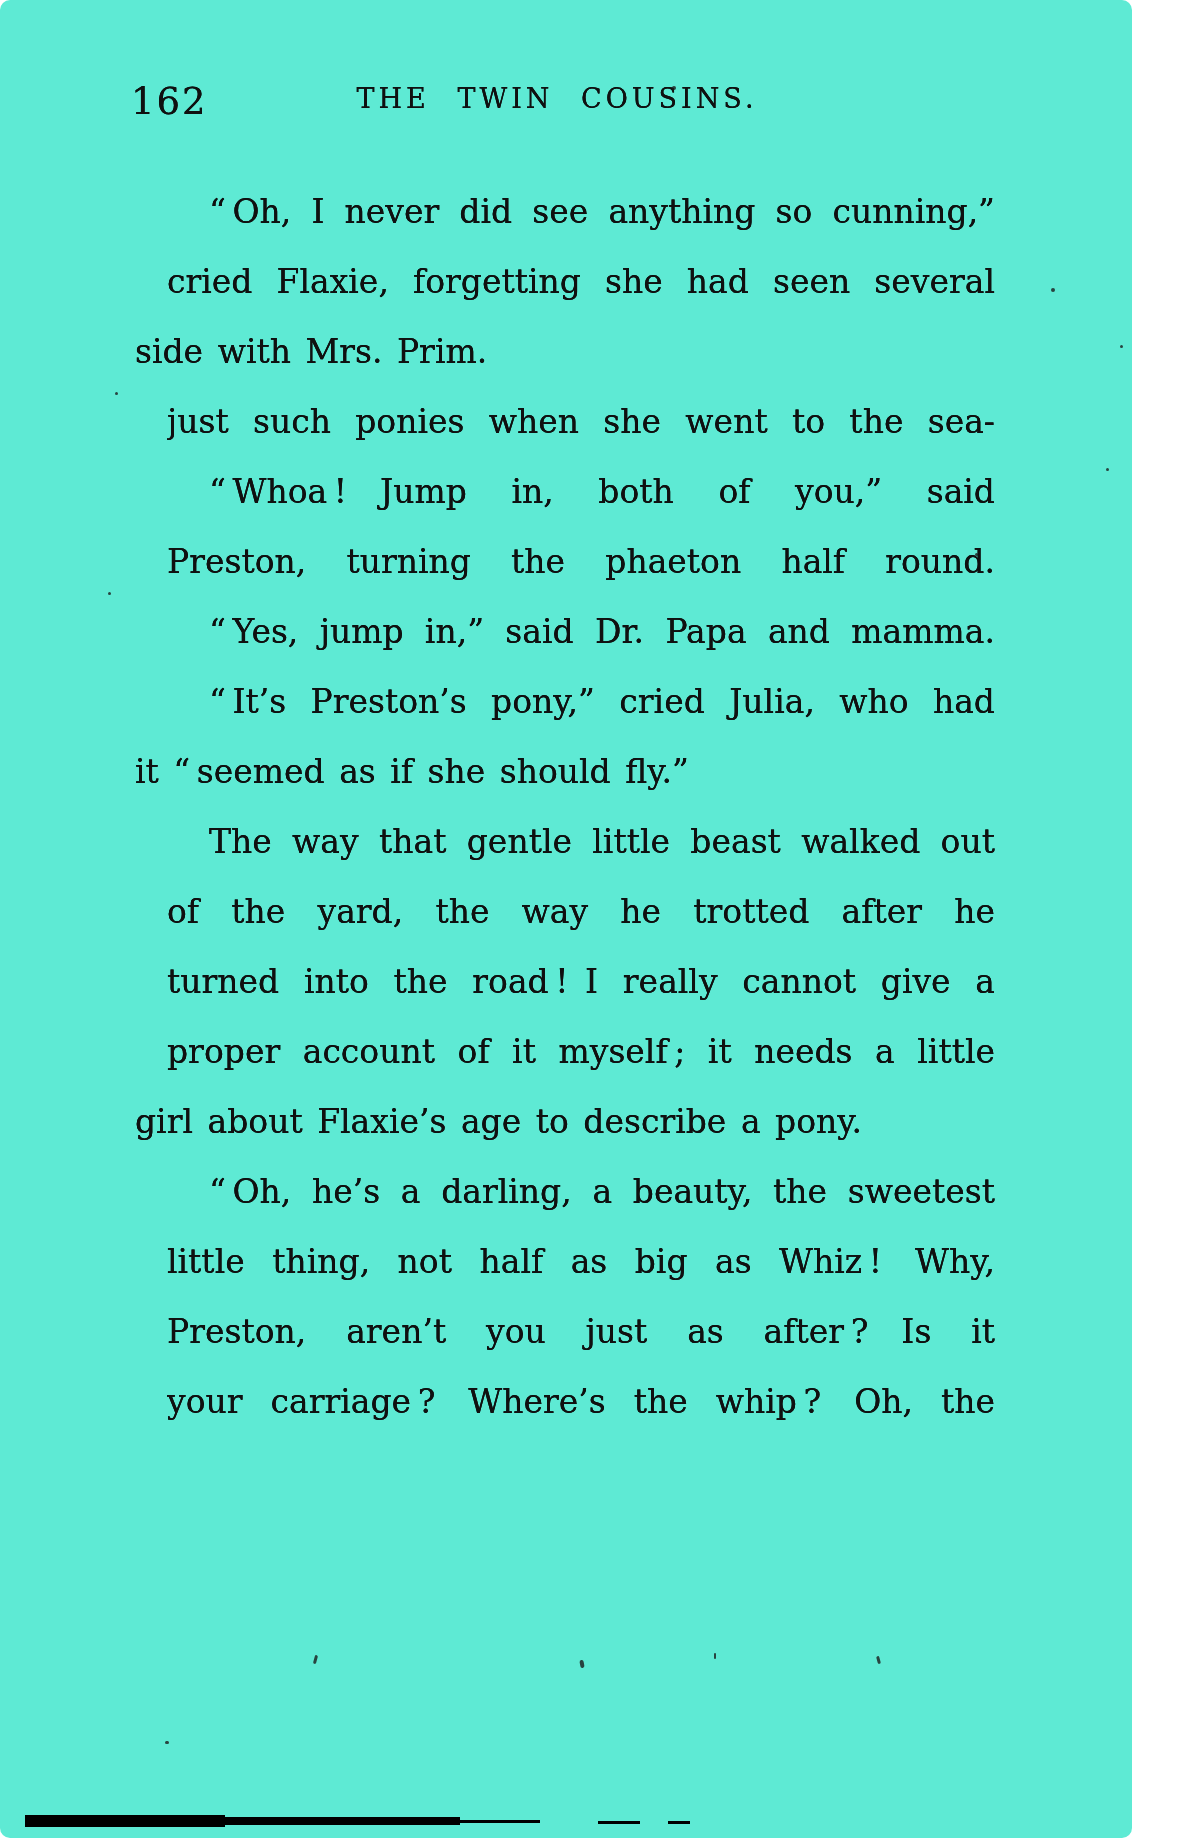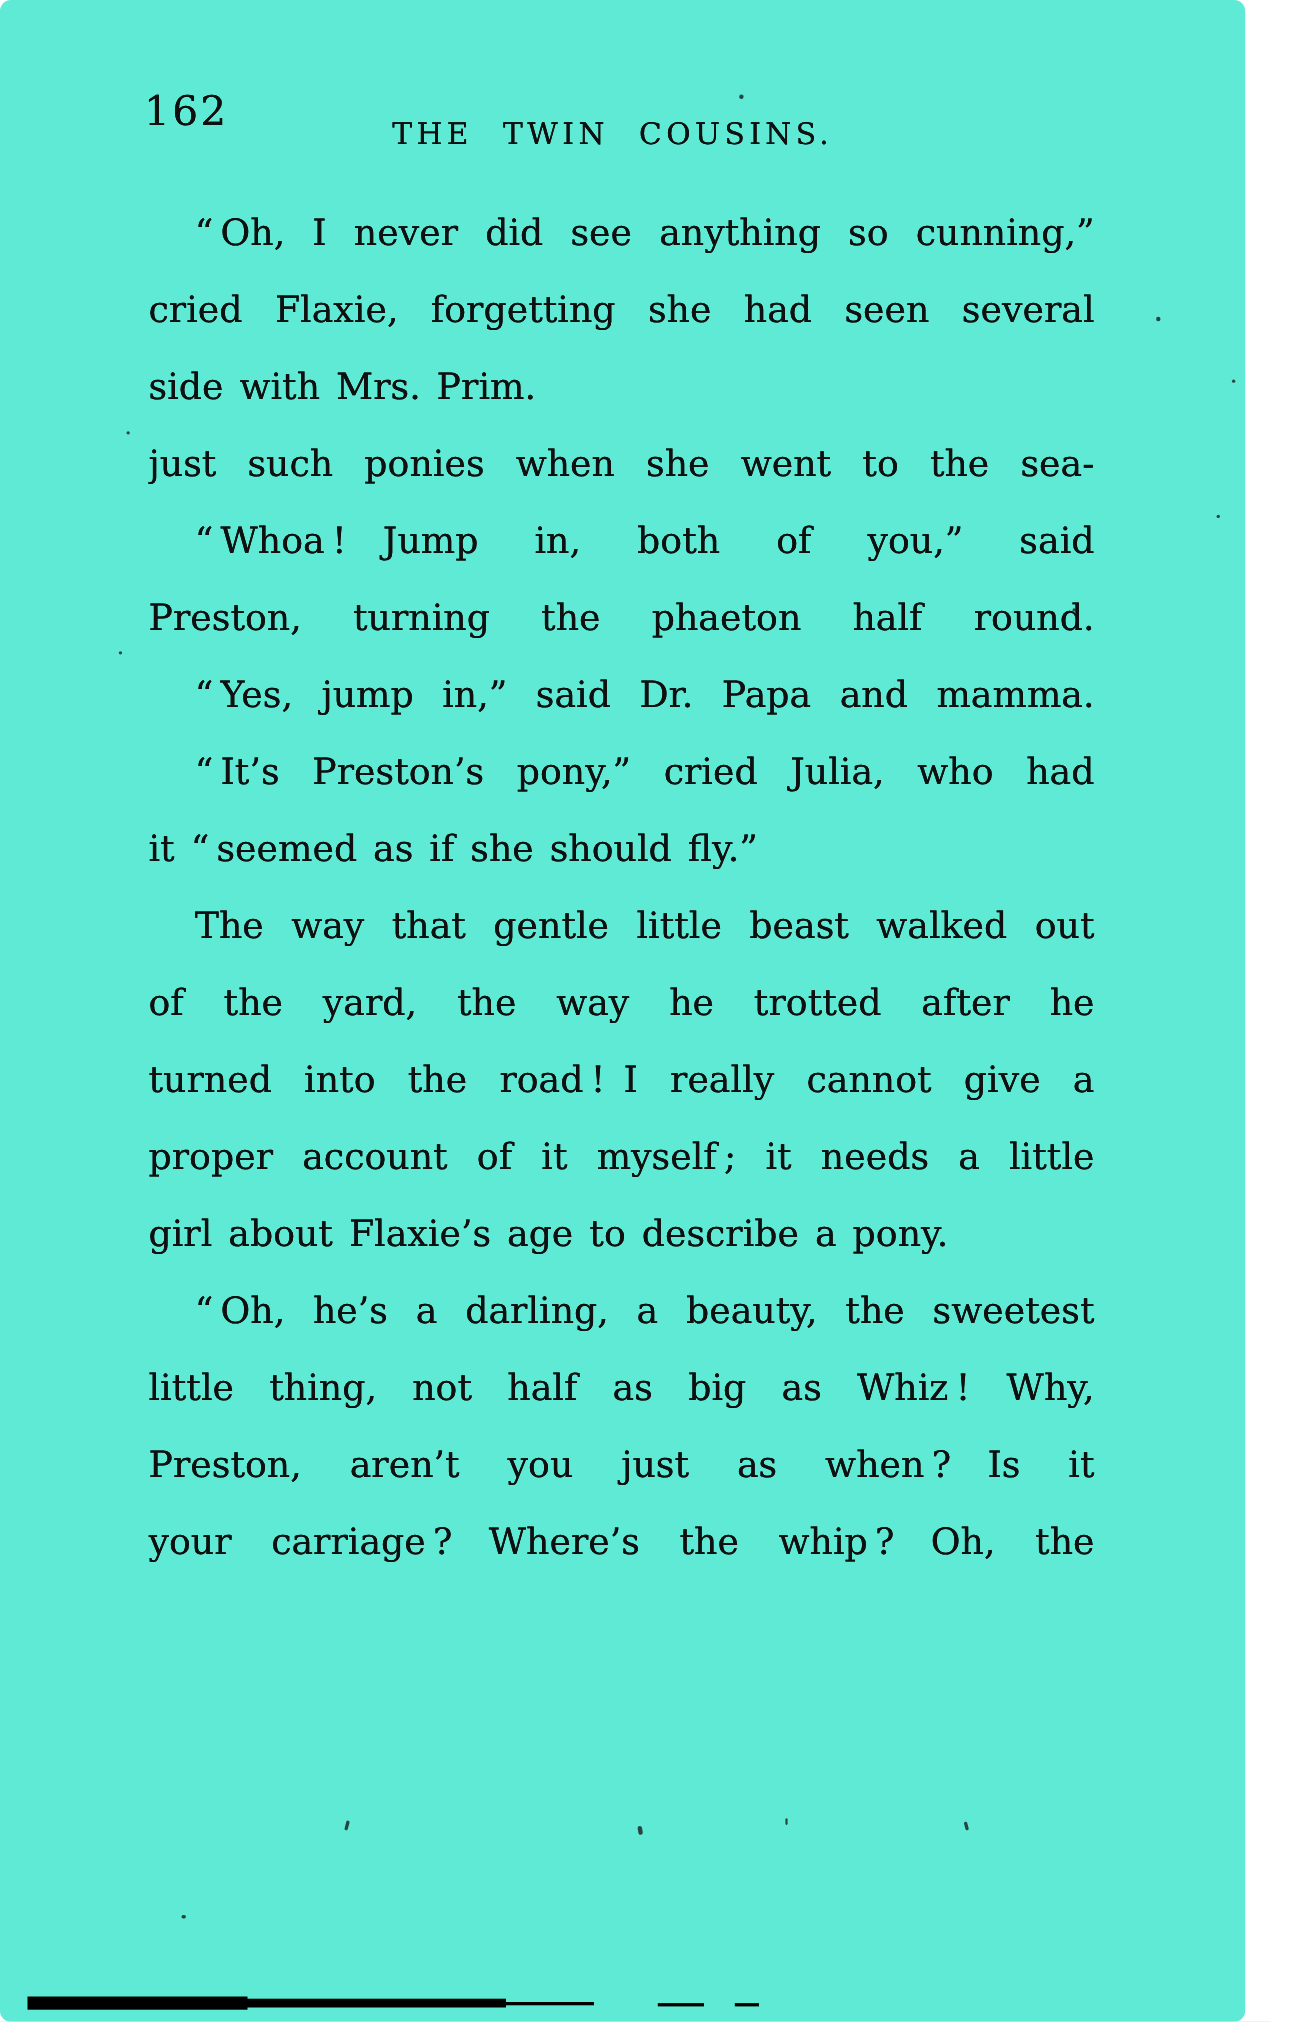--- a/index.html
+++ b/index.html
@@ -13,35 +13,35 @@
     border-radius:10px;
   }
   
   .pagenum {
     position:absolute; left:131px; top:82px;
     font-size:37px; line-height:40px;
     letter-spacing:2px;
     text-shadow:0 0 0.5px #000;
   }
   .runtitle {
-    position:absolute; left:0; top:108px; width:1114px;
+    position:absolute; left:0; top:84px; width:1114px;
     text-align:center;
     font-size:27px; line-height:30px;
     letter-spacing:4px; word-spacing:15px;
     text-shadow:0 0 0.6px #000;
   }
   
   .body {
     position:absolute; left:135px; top:177px; width:860px;
     font-size:33px; line-height:70px;
     text-shadow:0 0 0.4px #000;
   }
   .ln { height:70px; overflow:hidden; }
   .ln:not(.j) { word-spacing:4px; }
-  .j  { text-align:justify; text-align-last:justify; }
+  .j  { text-align:justify; text-align-last:justify;margin-left:32px; }
   .j::after { content:""; display:inline-block; width:100%; height:0; }
   .in { text-indent:42px; }
   
   .smudge { position:absolute; background:#000; }
   .speck  { position:absolute; background:#1a1a1a; border-radius:2px; opacity:.8; }
 </style>
 </head>
 <body>
 
 <div class="page">
@@ -59,21 +59,21 @@
     <div class="ln j in">“ Yes, jump in,” said Dr. Papa and mamma.</div>
     <div class="ln j in">“ It’s Preston’s pony,” cried Julia, who had</div>
     <div class="ln">it “ seemed as if she should fly.”</div>
     <div class="ln j in">The way that gentle little beast walked out</div>
     <div class="ln j">of the yard, the way he trotted after he</div>
     <div class="ln j">turned into the road ! I really cannot give a</div>
     <div class="ln j">proper account of it myself ; it needs a little</div>
     <div class="ln">girl about Flaxie’s age to describe a pony.</div>
     <div class="ln j in">“ Oh, he’s a darling, a beauty, the sweetest</div>
     <div class="ln j">little thing, not half as big as Whiz ! Why,</div>
-    <div class="ln j">Preston, aren’t you just as when ? Is it</div>
+    <div class="ln j">Preston, aren’t you just as after ? Is it</div>
     <div class="ln j">your carriage ? Where’s the whip ? Oh, the</div>
   </div>
 
   <div>
     <div class="smudge" style="left:25px;  top:1815px; width:200px; height:12px;"></div>
     <div class="smudge" style="left:220px; top:1817px; width:240px; height:8px;"></div>
     <div class="smudge" style="left:455px; top:1820px; width:85px;  height:3px;"></div>
     <div class="smudge" style="left:598px; top:1821px; width:42px;  height:3px;"></div>
     <div class="smudge" style="left:668px; top:1821px; width:22px;  height:3px;"></div>
 

